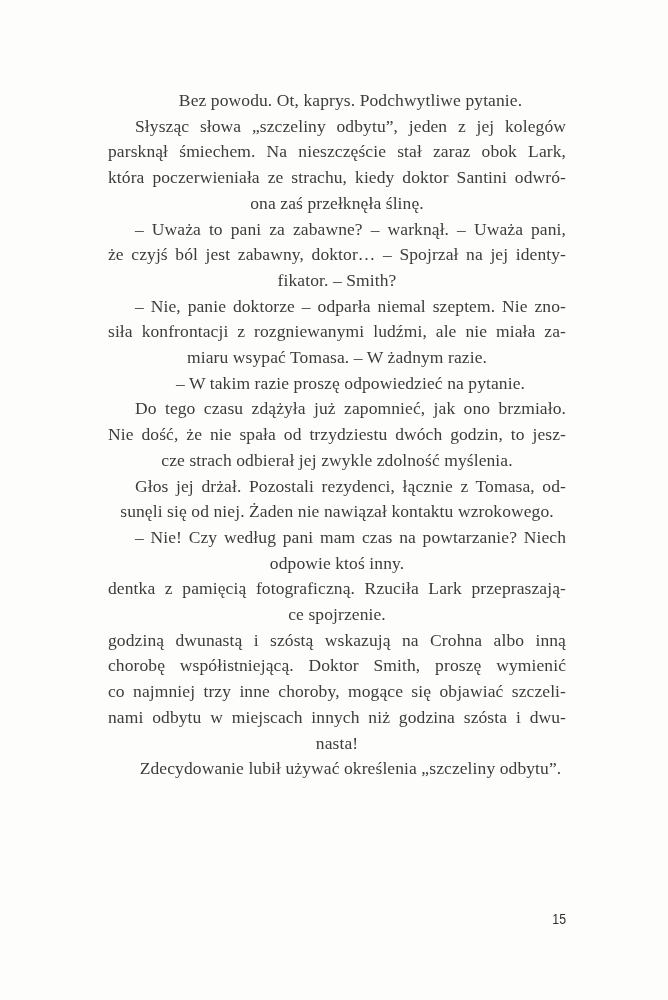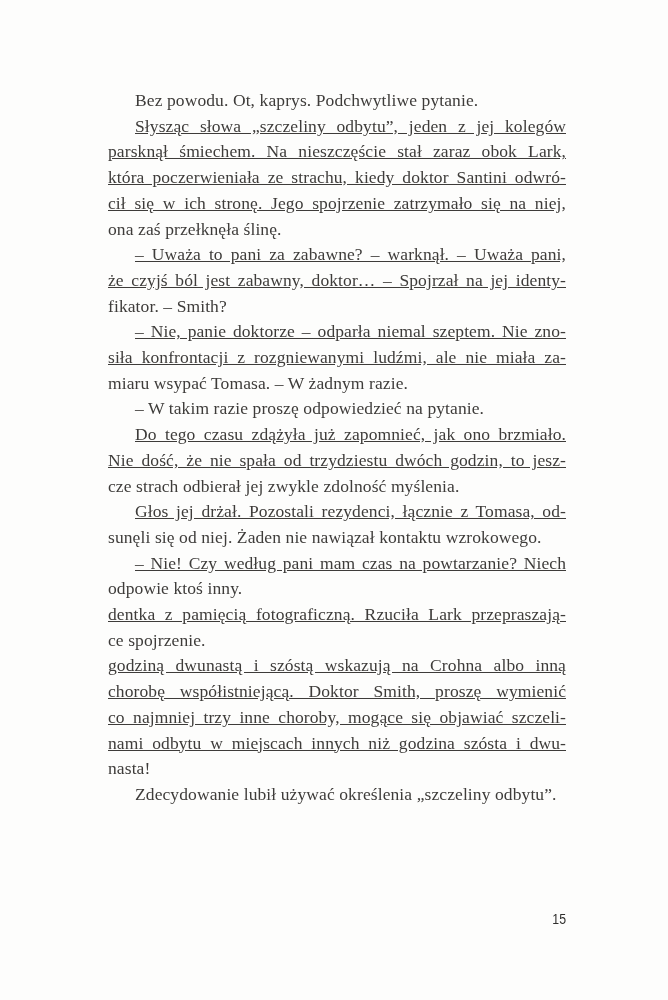--- a/index.html
+++ b/index.html
@@ -23,27 +23,26 @@
     position: absolute;
     left: 108px;
     top: 88px;
     width: 458px;
     font-size: 17.5px;
     line-height: 25.7px;
     color: #3e3c3a;
     letter-spacing: 0.1px;
   }
   .line {
-    text-align: left;
+    text-align: center;
     min-height: 25.7px;
   }
   .line.just {
     text-align: justify;
     text-align-last: justify;
-    text-decoration: underline;
   }
   .line.indent {
     text-indent: 27px;
   }
   .page-number {
     position: absolute;
     left: 108px;
     top: 910px;
     width: 458px;
     text-align: right;
@@ -56,21 +55,20 @@
 </style>
 </head>
 <body>
 
 <div class="book-page">
   <div class="text-block">
     <div class="line indent">Bez powodu. Ot, kaprys. Podchwytliwe pytanie.</div>
     <div class="line indent just">Słysząc słowa „szczeliny odbytu”, jeden z jej kolegów</div>
     <div class="line just">parsknął śmiechem. Na nieszczęście stał zaraz obok Lark,</div>
     <div class="line just">która poczerwieniała ze strachu, kiedy doktor Santini odwró-</div>
-    <div class="line just">cił się w ich stronę. Jego spojrzenie zatrzymało się na niej,</div>
     <div class="line">ona zaś przełknęła ślinę.</div>
     <div class="line indent just">– Uważa to pani za zabawne? – warknął. – Uważa pani,</div>
     <div class="line just">że czyjś ból jest zabawny, doktor… – Spojrzał na jej identy-</div>
     <div class="line">fikator. – Smith?</div>
     <div class="line indent just">– Nie, panie doktorze – odparła niemal szeptem. Nie zno-</div>
     <div class="line just">siła konfrontacji z rozgniewanymi ludźmi, ale nie miała za-</div>
     <div class="line">miaru wsypać Tomasa. – W żadnym razie.</div>
     <div class="line indent">– W takim razie proszę odpowiedzieć na pytanie.</div>
     <div class="line indent just">Do tego czasu zdążyła już zapomnieć, jak ono brzmiało.</div>
     <div class="line just">Nie dość, że nie spała od trzydziestu dwóch godzin, to jesz-</div>

